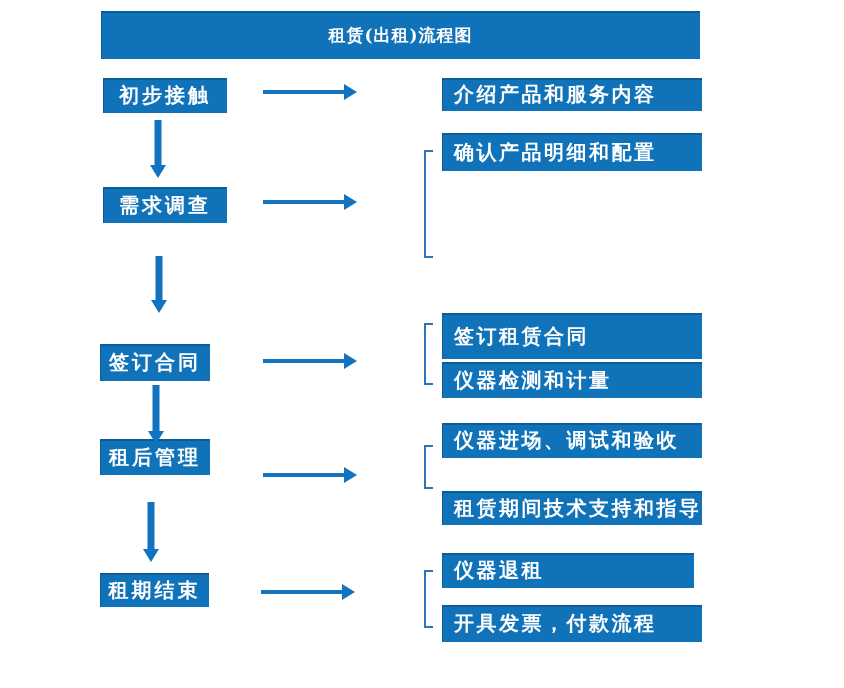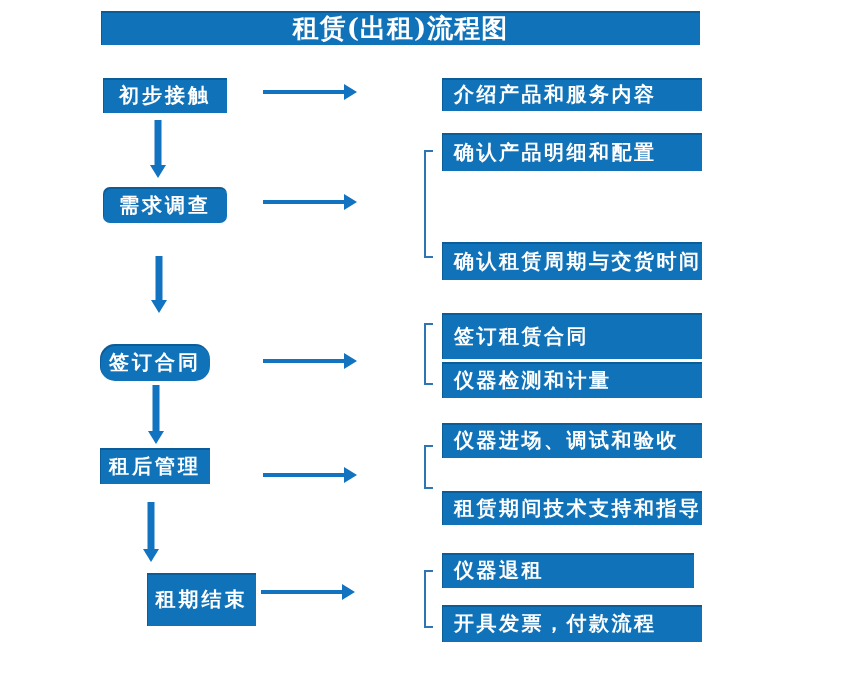--- a/index.html
+++ b/index.html
@@ -23,25 +23,25 @@
     font-size: 20px;
     letter-spacing: 3px;
     display: flex;
     align-items: center;
     box-sizing: border-box;
     white-space: nowrap;
     box-shadow: inset 1px 2px 0 rgba(0, 40, 80, 0.28);
   }
   .title-bar {
     position: absolute;
-    left: 101px; top: 11px; width: 599px; height: 34px;
+    left: 101px; top: 11px; width: 599px; height: 48px;
     background: #1072b8;
     color: #ffffff;
     font-weight: bold;
-    font-size: 26px;
+    font-size: 17px;
     letter-spacing: 1px;
     display: flex;
     align-items: center;
     justify-content: center;
     box-shadow: inset 1px 2px 0 rgba(0, 40, 80, 0.28);
   }
   .step { justify-content: center; }
   .detail { padding-left: 12px; letter-spacing: 2.5px; }
 
   .h-arrow {
@@ -84,24 +84,24 @@
   }
 </style>
 </head>
 <body>
 
 <div class="canvas">
 
   <div class="title-bar">租赁(出租)流程图</div>
 
   <div class="box step" style="left:103px; top:78px;  width:124px; height:35px;">初步接触</div>
-  <div class="box step" style="left:103px; top:187px; width:124px; height:36px;border-radius:7px;">需求调查</div>
-  <div class="box step" style="left:100px; top:344px; width:110px; height:37px;border-radius:15px;">签订合同</div>
-  <div class="box step" style="left:100px; top:448px; width:110px; height:36px;">租后管理</div>
-  <div class="box step" style="left:100px; top:573px; width:109px; height:53px;margin-left:47px;">租期结束</div>
+  <div class="box step" style="left:103px; top:187px; width:124px; height:36px;">需求调查</div>
+  <div class="box step" style="left:100px; top:344px; width:110px; height:37px;">签订合同</div>
+  <div class="box step" style="left:100px; top:439px; width:110px; height:36px;">租后管理</div>
+  <div class="box step" style="left:100px; top:573px; width:109px; height:34px;">租期结束</div>
 
   <div class="h-arrow" style="left:263px; top:90px;  width:81px;">
     <span class="head"></span>
     </div>
   <div class="h-arrow" style="left:263px; top:200px; width:81px;">
     <span class="head"></span>
     </div>
   <div class="h-arrow" style="left:263px; top:359px; width:81px;">
     <span class="head"></span>
     </div>
@@ -130,21 +130,20 @@
     </div>
 
   <div class="bracket" style="left:424px; top:150px; height:108px;"></div>
   <div class="bracket" style="left:424px; top:323px; height:62px;"></div>
   <div class="bracket" style="left:424px; top:445px; height:44px;"></div>
   <div class="bracket" style="left:424px; top:570px; height:58px;"></div>
 
   <div class="box detail" style="left:442px; top:78px;  width:260px; height:33px;">介绍产品和服务内容</div>
 
   <div class="box detail" style="left:442px; top:133px; width:260px; height:38px;">确认产品明细和配置</div>
-  <div class="box detail" style="left:442px; top:242px; width:260px; height:38px;">确认租赁周期与交货时间</div>
 
   <div class="box detail" style="left:442px; top:313px; width:260px; height:46px;">签订租赁合同</div>
   <div class="box detail" style="left:442px; top:362px; width:260px; height:36px;">仪器检测和计量</div>
 
   <div class="box detail" style="left:442px; top:423px; width:260px; height:35px;">仪器进场、调试和验收</div>
   <div class="box detail" style="left:442px; top:491px; width:260px; height:34px;">租赁期间技术支持和指导</div>
 
   <div class="box detail" style="left:442px; top:553px; width:252px; height:35px;">仪器退租</div>
   <div class="box detail" style="left:442px; top:605px; width:260px; height:37px;">开具发票，付款流程</div>
 

